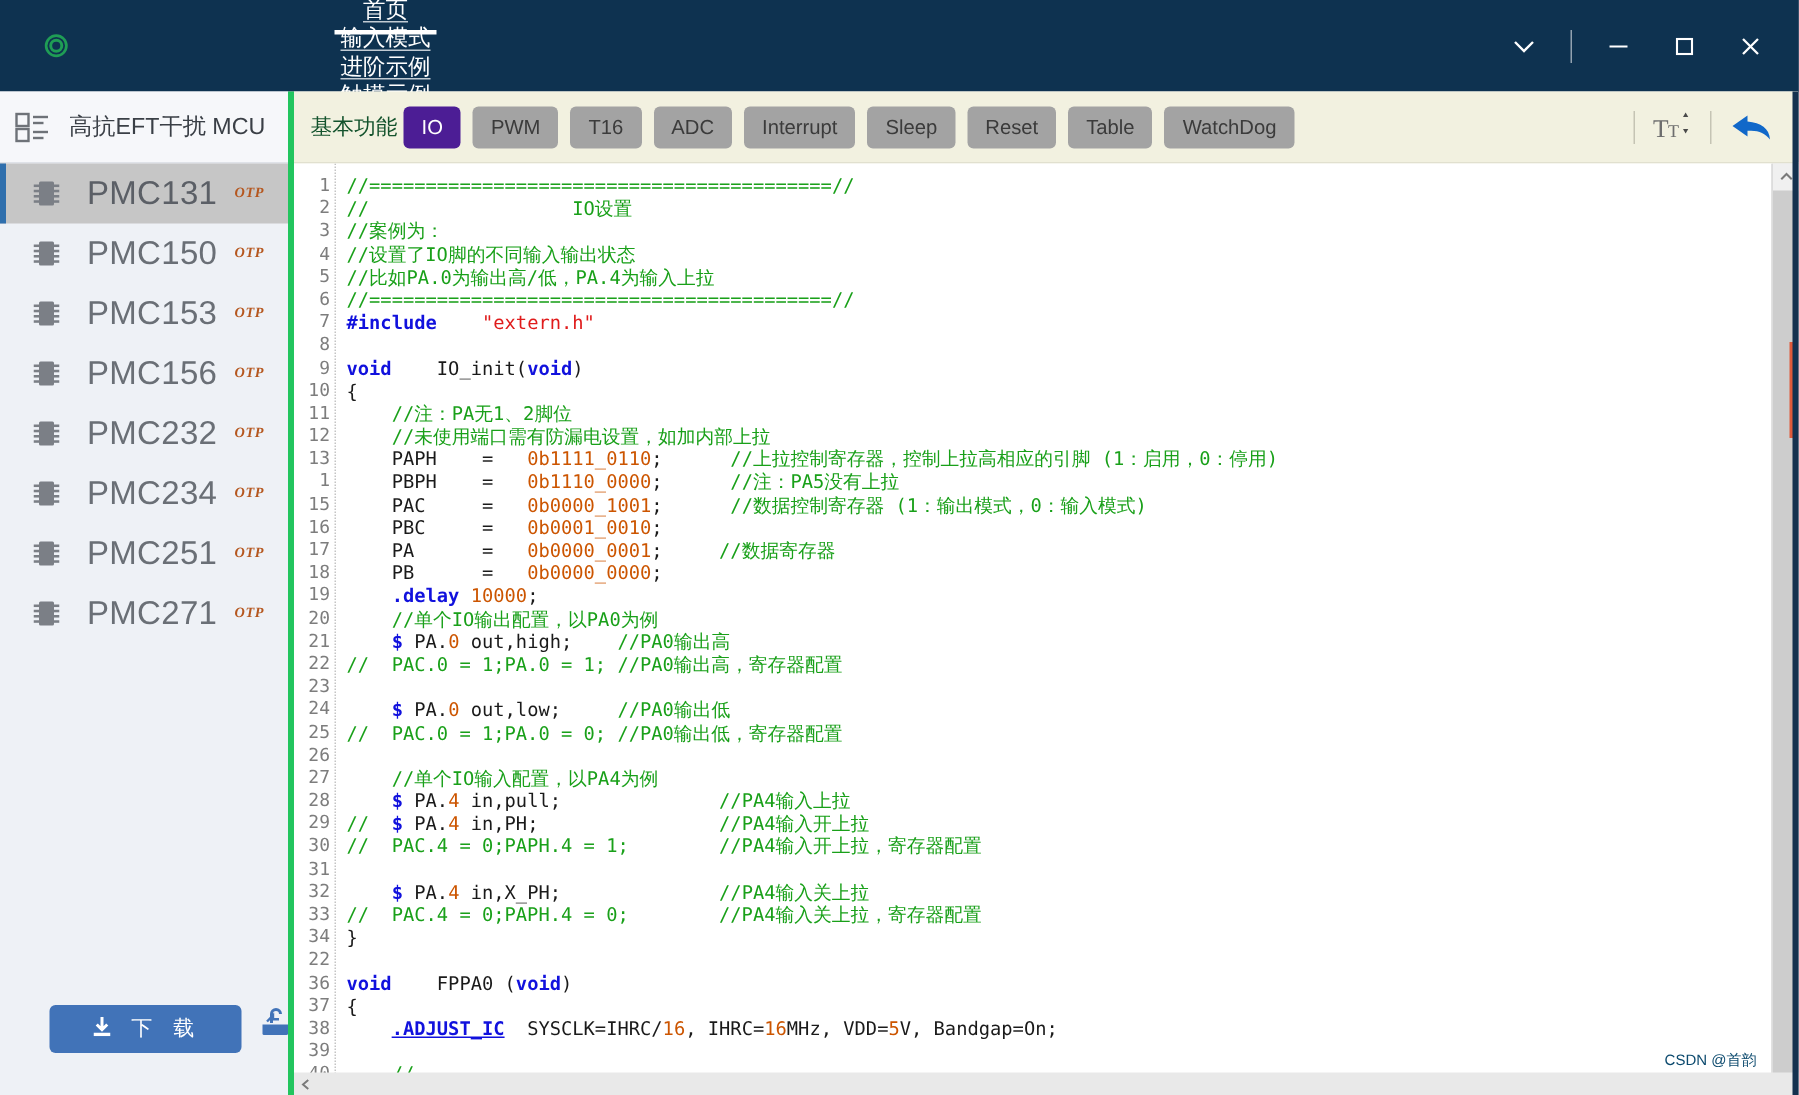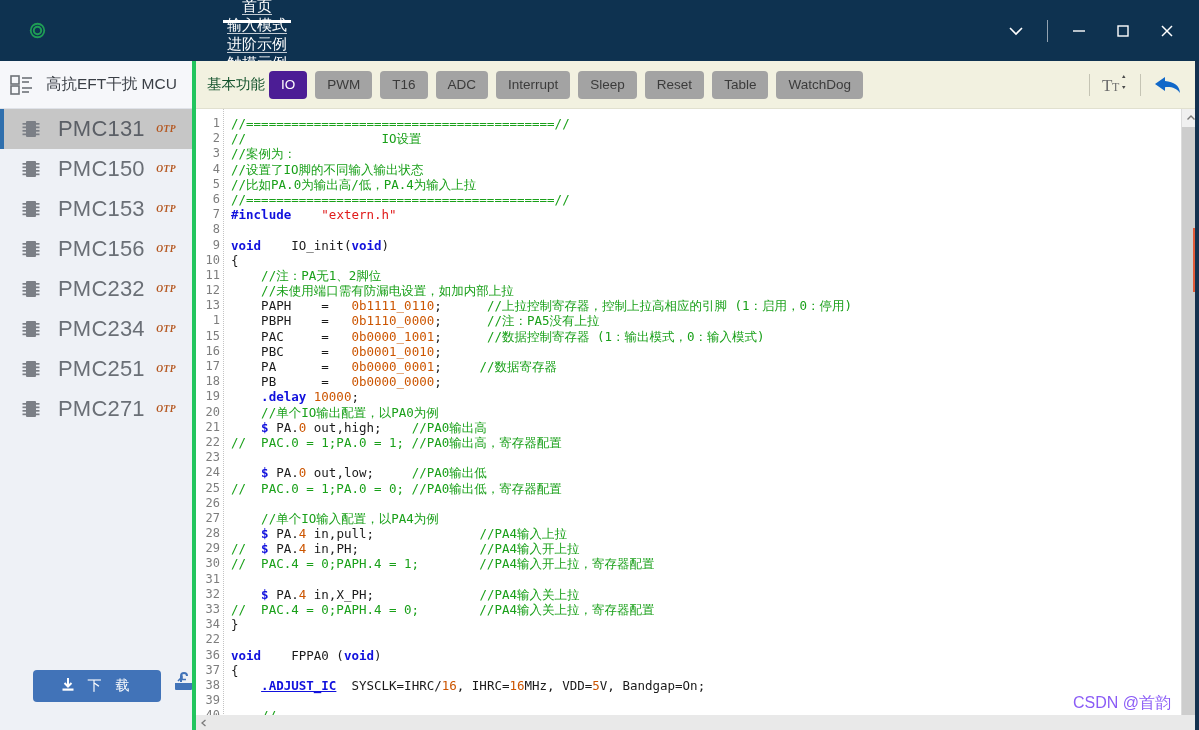--- a/index.html
+++ b/index.html
@@ -308,22 +308,22 @@
   #hscroll .hb-arrow {
     width: 15px; height: 15px;
     display: flex; align-items: center; justify-content: center;
     color: #7a7a7a;
     font-size: 9px;
     cursor: pointer;
   }
   #watermark {
     position: absolute;
     right: 28px; bottom: 16px;
-    color: #8b5cf6;
-    font-size: 16px;
+    color: #0c4a6e;
+    font-size: 10px;
     pointer-events: none;
     z-index: 5;
   }
   #edge-sliver {
     position: absolute;
     right: 0; top: 228px;
     width: 6px; height: 64px;
     background: #e05a3a;
     z-index: 9;
   }

